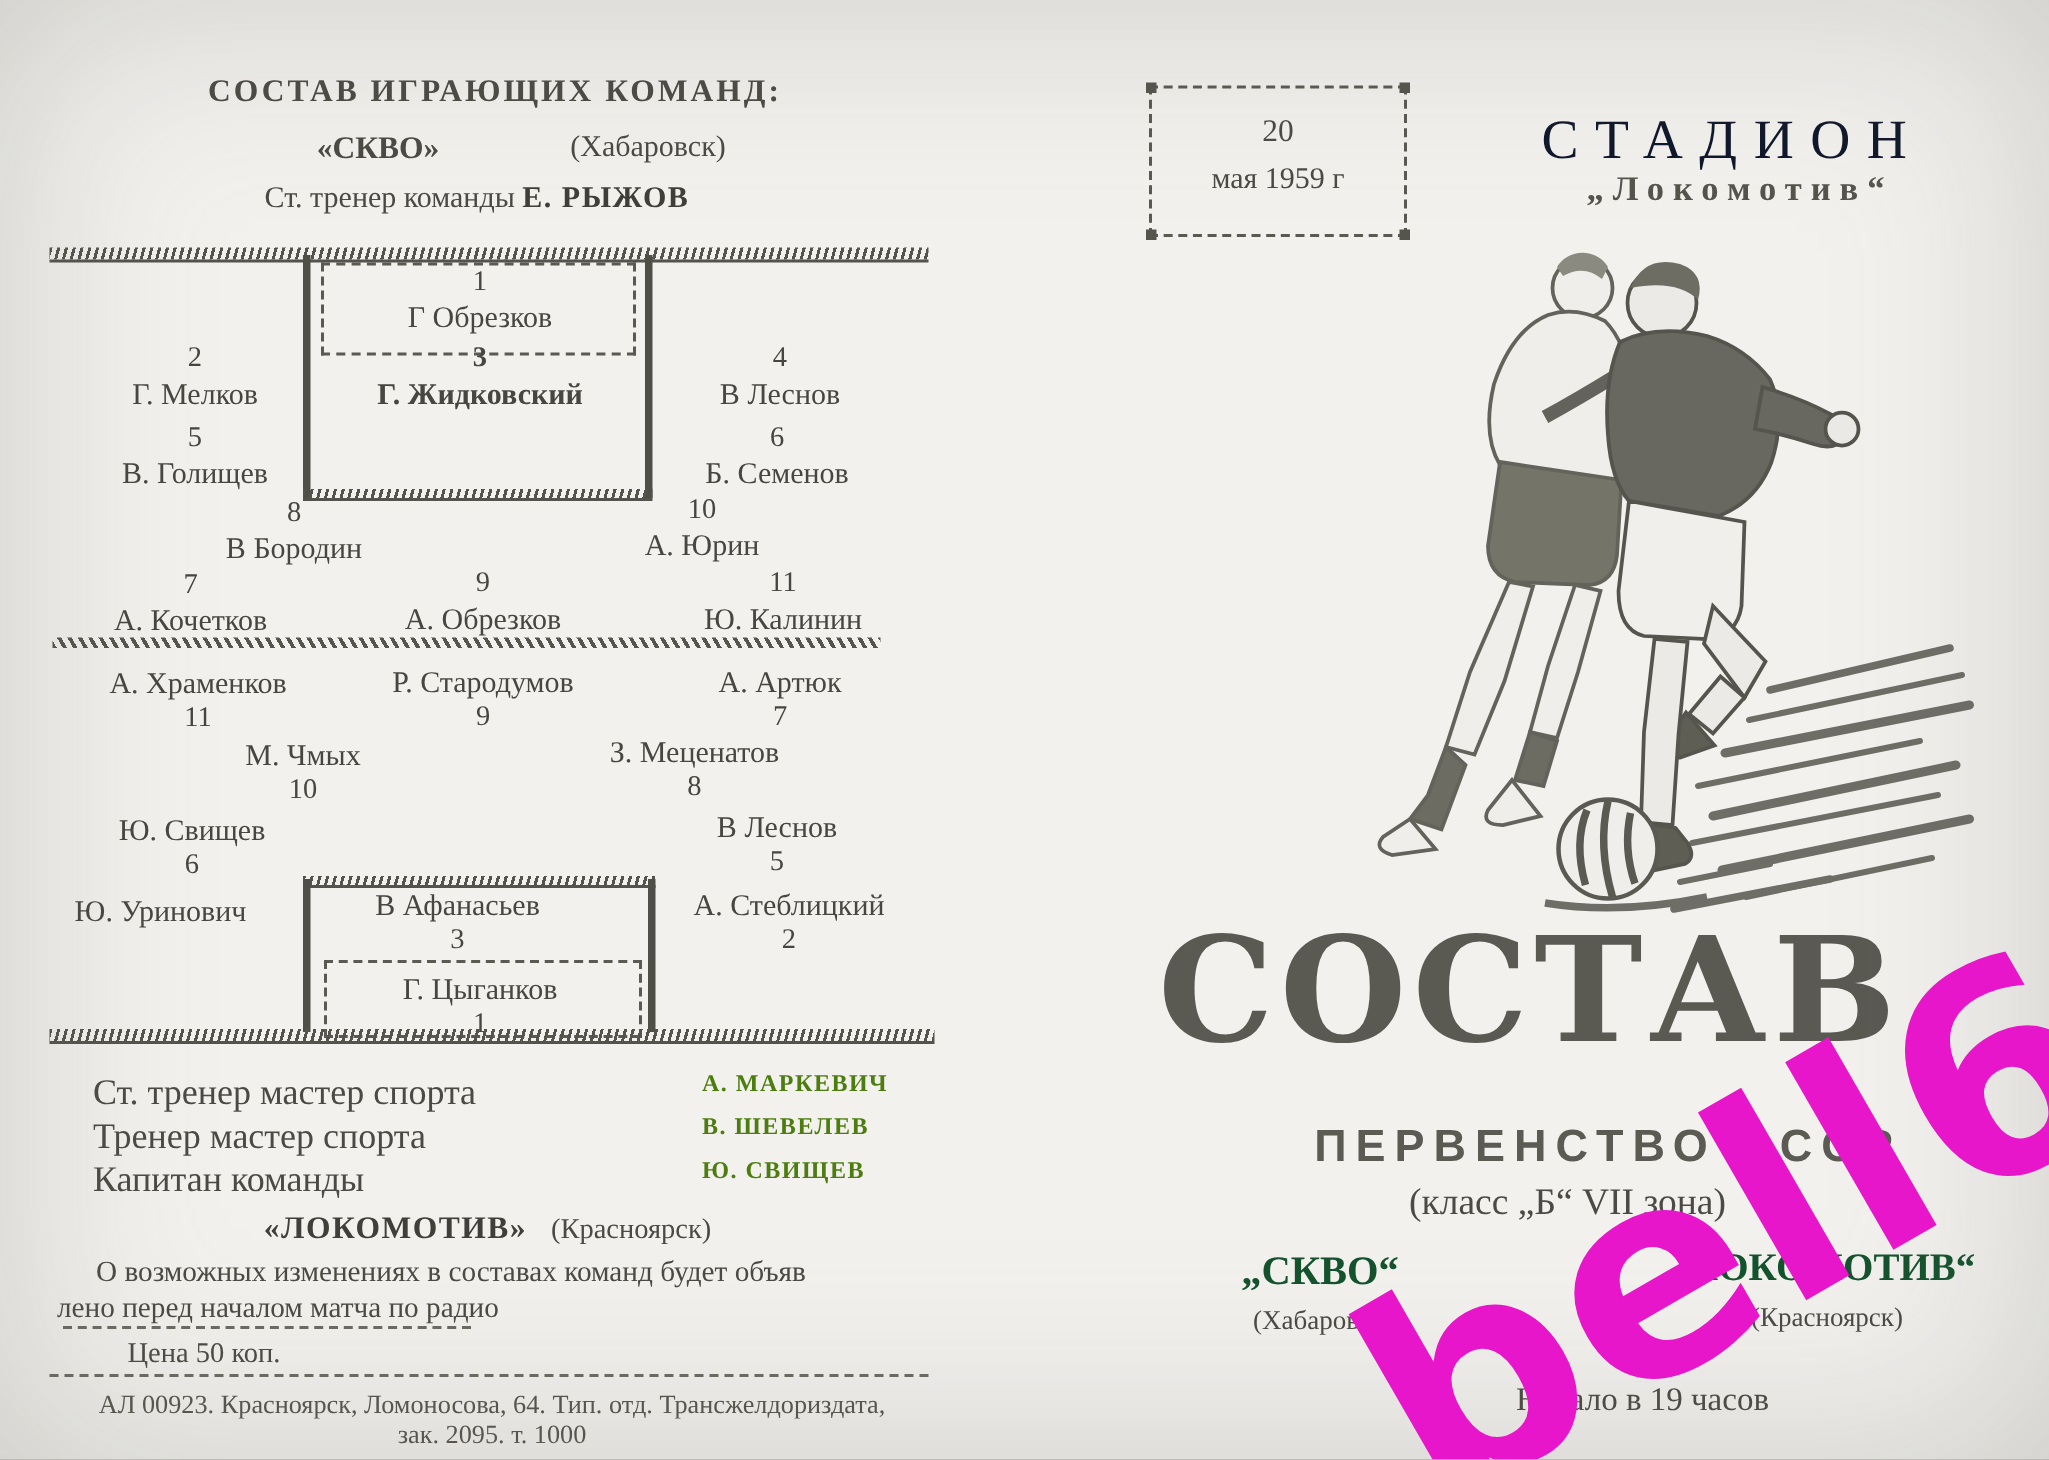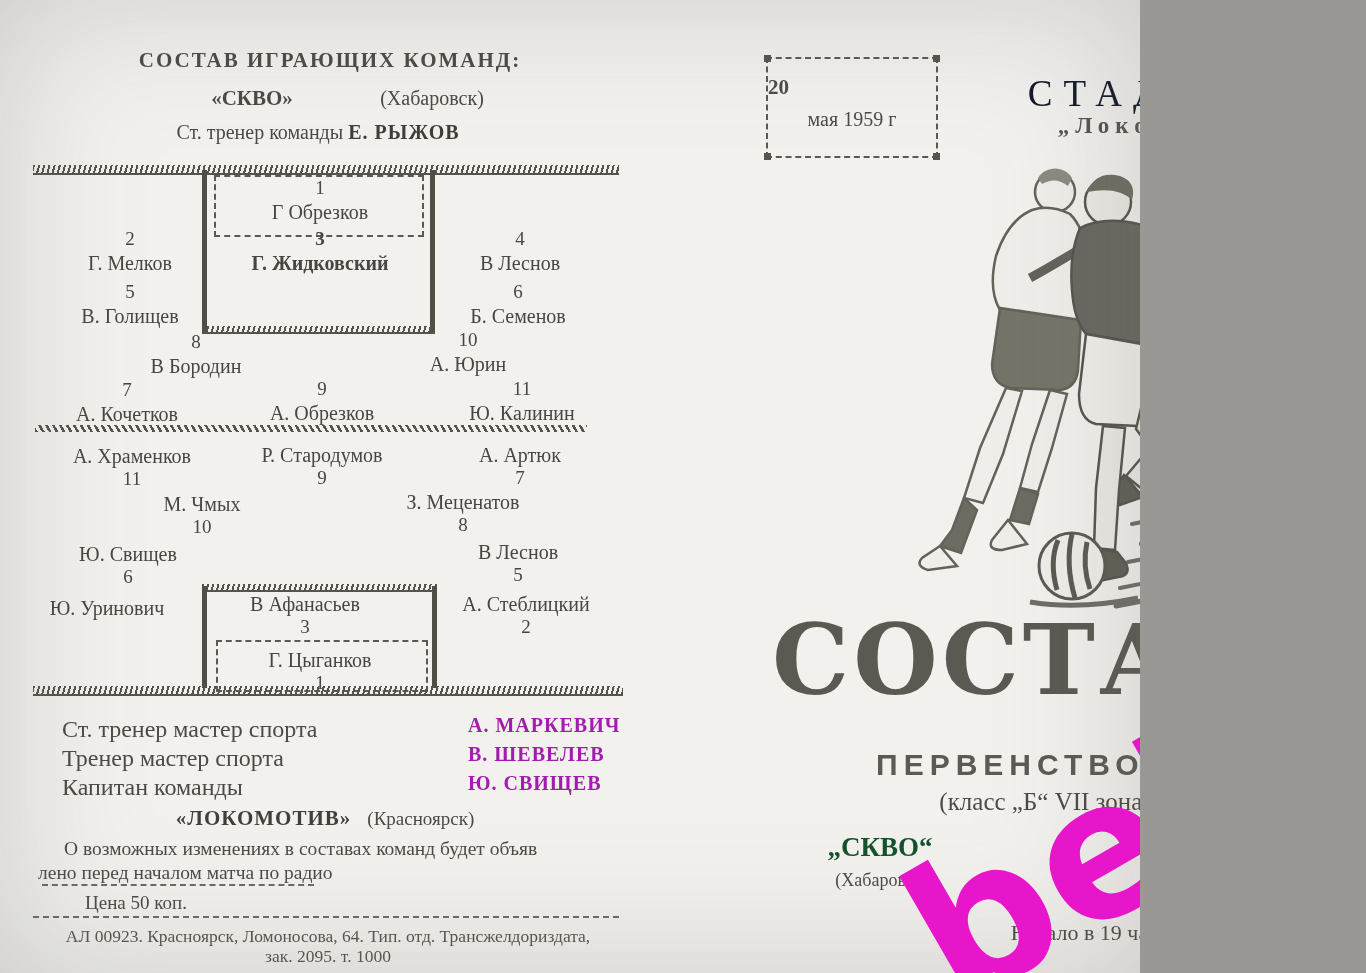--- a/index.html
+++ b/index.html
@@ -1,35 +1,35 @@
 <!DOCTYPE html>
 <html><head>
 <meta charset="utf-8">
 <style>
   html,body{margin:0;padding:0;background:#9a9894;}
-  .stage{position:relative;width:1140px;height:973px;background:#f2f1ee;overflow:hidden;
+  .stage{position:relative;width:1366px;height:973px;background:#f2f1ee;overflow:hidden;
          font-family:"Liberation Serif",serif;color:#4b4a44;}
   .stage::after{content:"";position:absolute;inset:0;pointer-events:none;
          box-shadow:inset 0 0 140px rgba(110,108,100,.28);}
   .abs{position:absolute;}
   .ctr{transform:translateX(-50%);text-align:center;}
   .hatch{background:repeating-linear-gradient(105deg,#54534c 0 2px,rgba(0,0,0,0) 2px 5px);
          border-bottom:2px solid #54534c;height:8px;}
   .hatchseg{background:repeating-linear-gradient(105deg,#54534c 0 2px,rgba(0,0,0,0) 2px 5px);
          border-bottom:2px solid #54534c;height:6px;}
   .wavy{background:repeating-linear-gradient(60deg,#55544d 0 2.5px,rgba(0,0,0,0) 2.5px 6px);height:7px;}
   .vbar{width:5px;background:#4f4e47;}
   .dashedbox{border:2px dashed #5a5952;}
   .dashline{border-top:2px dashed #6b6a62;height:0;}
   .pos{position:absolute;transform:translateX(-50%);text-align:center;line-height:1.2;
        font-size:20px;white-space:nowrap;color:#474640;}
   .pos .num{font-size:19px;}
   .hdr{font-size:21px;font-weight:600;letter-spacing:2px;white-space:nowrap;}
   .staff-label{font-size:24px;}
-  .staff-name{font-size:20px;font-weight:bold;letter-spacing:1px;color:#a21caf;}
+  .staff-name{font-size:16px;font-weight:bold;letter-spacing:1px;color:#4d7c0f;}
   .small{font-size:17.5px;color:#55544d;}
   .watermark{position:absolute;left:880px;top:690px;z-index:6;
        font-family:"DejaVu Sans",sans-serif;font-weight:bold;font-size:190px;line-height:1;
        color:#e816cb;transform:rotate(-30deg);transform-origin:center;letter-spacing:2px;
        white-space:nowrap;}
   .bigtitle{font-family:"DejaVu Serif",serif;font-weight:700;font-size:97px;
        letter-spacing:4px;color:#5a5952;line-height:1;white-space:nowrap;}
   .subttl{font-family:"Liberation Sans",sans-serif;font-weight:600;font-size:30px;
        letter-spacing:6px;color:#5b5a53;white-space:nowrap;}
   .stad1{font-weight:400;font-size:37px;letter-spacing:11px;color:#0f172a;white-space:nowrap;}
@@ -175,21 +175,21 @@
   <div class="abs dashline" style="left:33px;top:916px;width:586px;"></div>
 
   <div class="abs ctr small" style="left:328px;top:926px;white-space:nowrap;">АЛ 00923. Красноярск, Ломоносова, 64. Тип. отд. Трансжелдориздата,</div>
   <div class="abs ctr small" style="left:328px;top:946px;white-space:nowrap;">зак. 2095. т. 1000</div>
 
   <div class="abs dashedbox" style="left:766px;top:57px;width:168px;height:97px;">
     <div class="corner" style="left:-4px;top:-4px;"></div>
     <div class="corner" style="right:-4px;top:-4px;"></div>
     <div class="corner" style="left:-4px;bottom:-4px;"></div>
     <div class="corner" style="right:-4px;bottom:-4px;"></div>
-    <div style="font-size:21px;font-weight:700;margin-top:16px;">20</div>
+    <div style="text-align:center;font-size:21px;font-weight:400;margin-top:16px;">20</div>
     <div style="text-align:center;font-size:20px;margin-top:8px;">мая 1959 г</div>
   </div>
 
   <div class="abs ctr stad1" style="left:1155px;top:72px;">СТАДИОН</div>
   <div class="abs ctr stad2" style="left:1160px;top:113px;">„Локомотив“</div>
 
   <svg class="abs" style="left:880px;top:158px;" width="440" height="460" viewBox="0 0 440 460">
     <g stroke="#6e6d66" stroke-linecap="round" fill="none">
       <path d="M300 302 L420 274" stroke-width="5"></path>
       <path d="M286 322 L428 292" stroke-width="4"></path>

